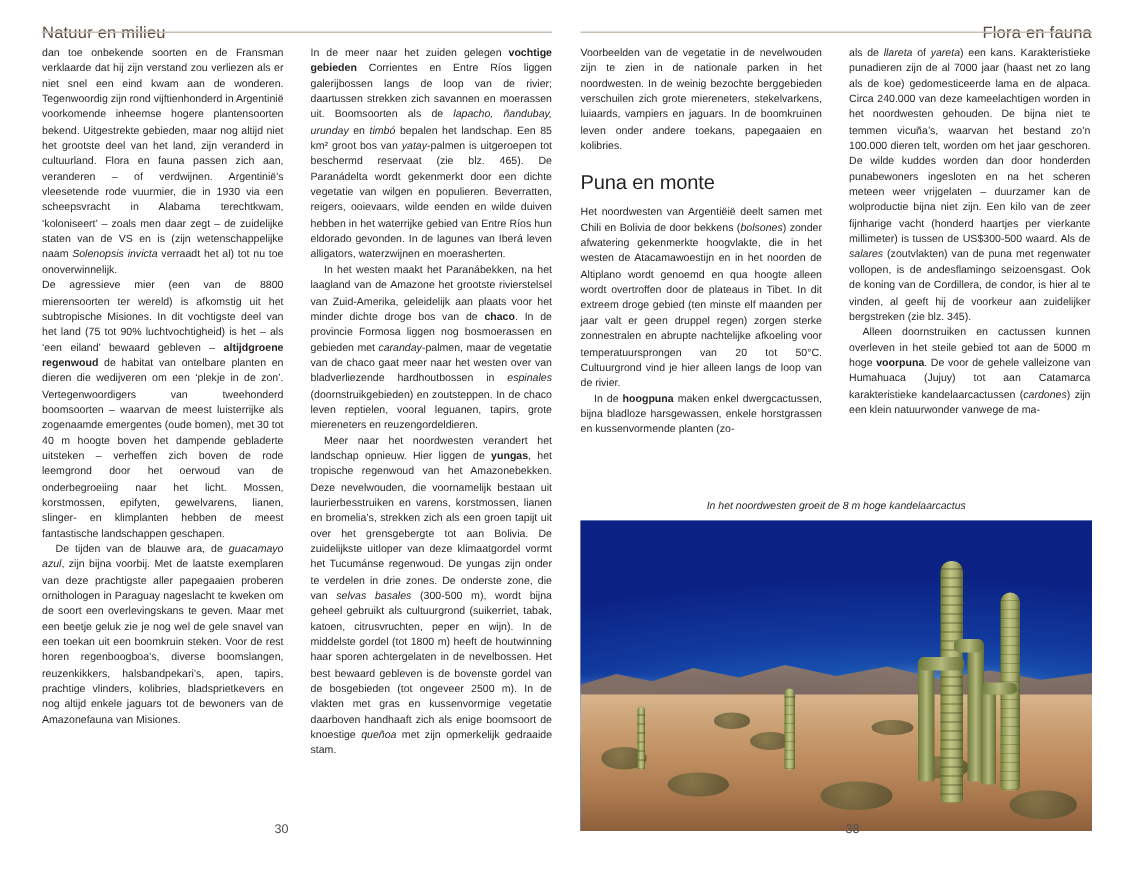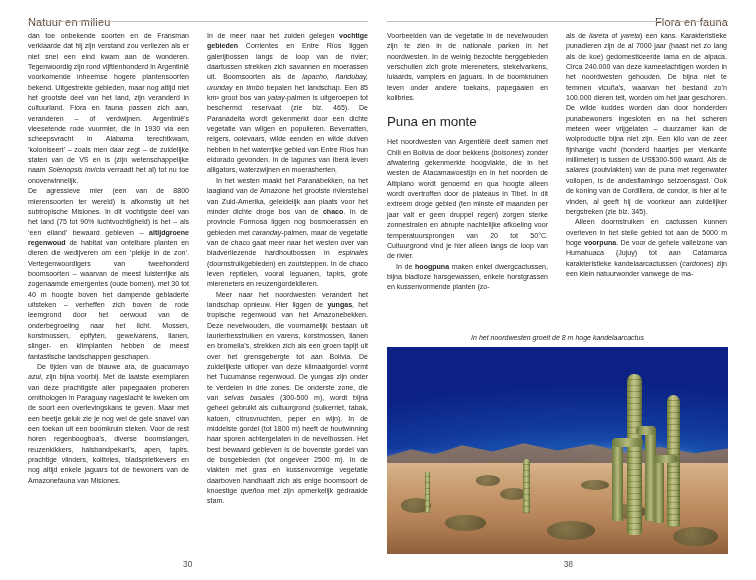--- a/index.html
+++ b/index.html
@@ -172,21 +172,20 @@
     background: linear-gradient(to right, #6d7a3c, #b4b87b 50%, #636e34);
     border-radius: 6px 6px 2px 2px;
   }
 
   
   .folio {
     position: absolute;
     top: 547px;
     font-size: 8.4px;
     color: #4f4f53;
-    margin-top: 12px;
   }
   .folio-left  { left: 183px; }
   .folio-right { right: 183px; }
 </style>
 </head>
 <body>
 
 <div class="spread">
 
   <div class="runhead runhead-left">Natuur en milieu</div>

